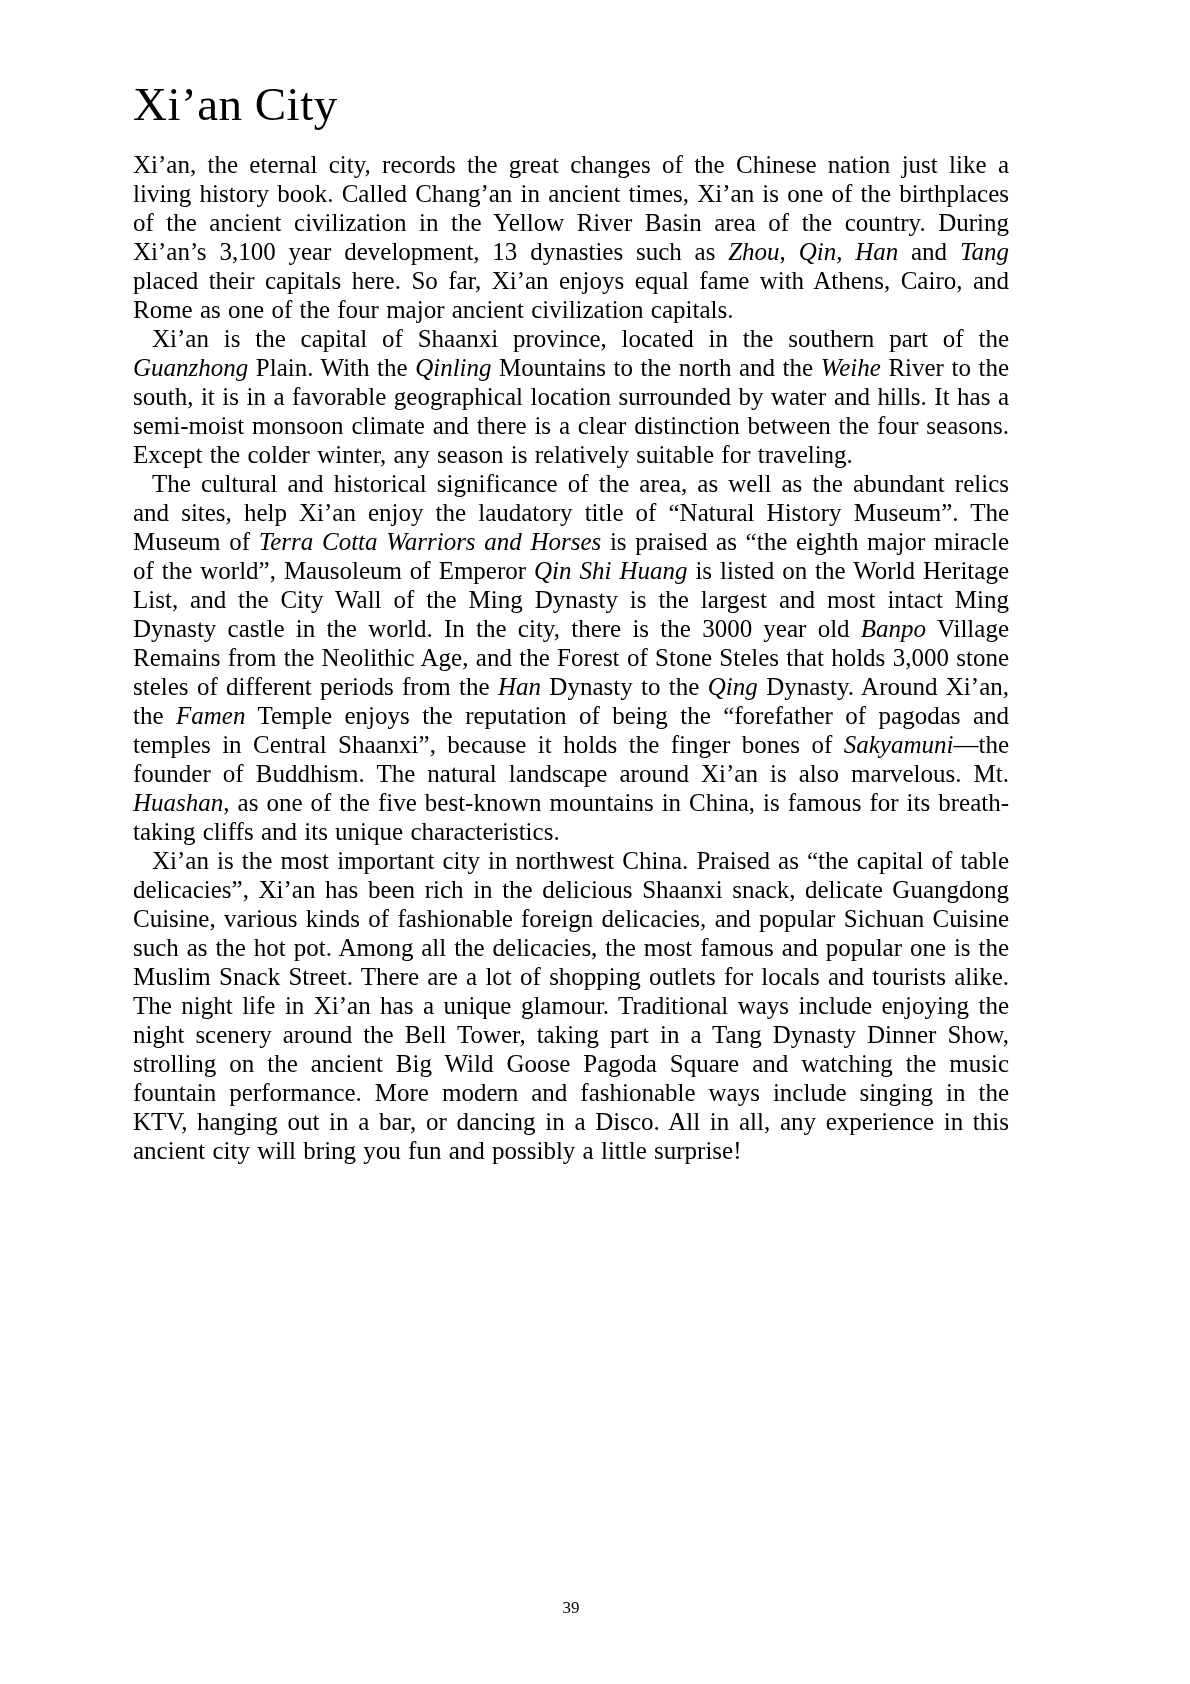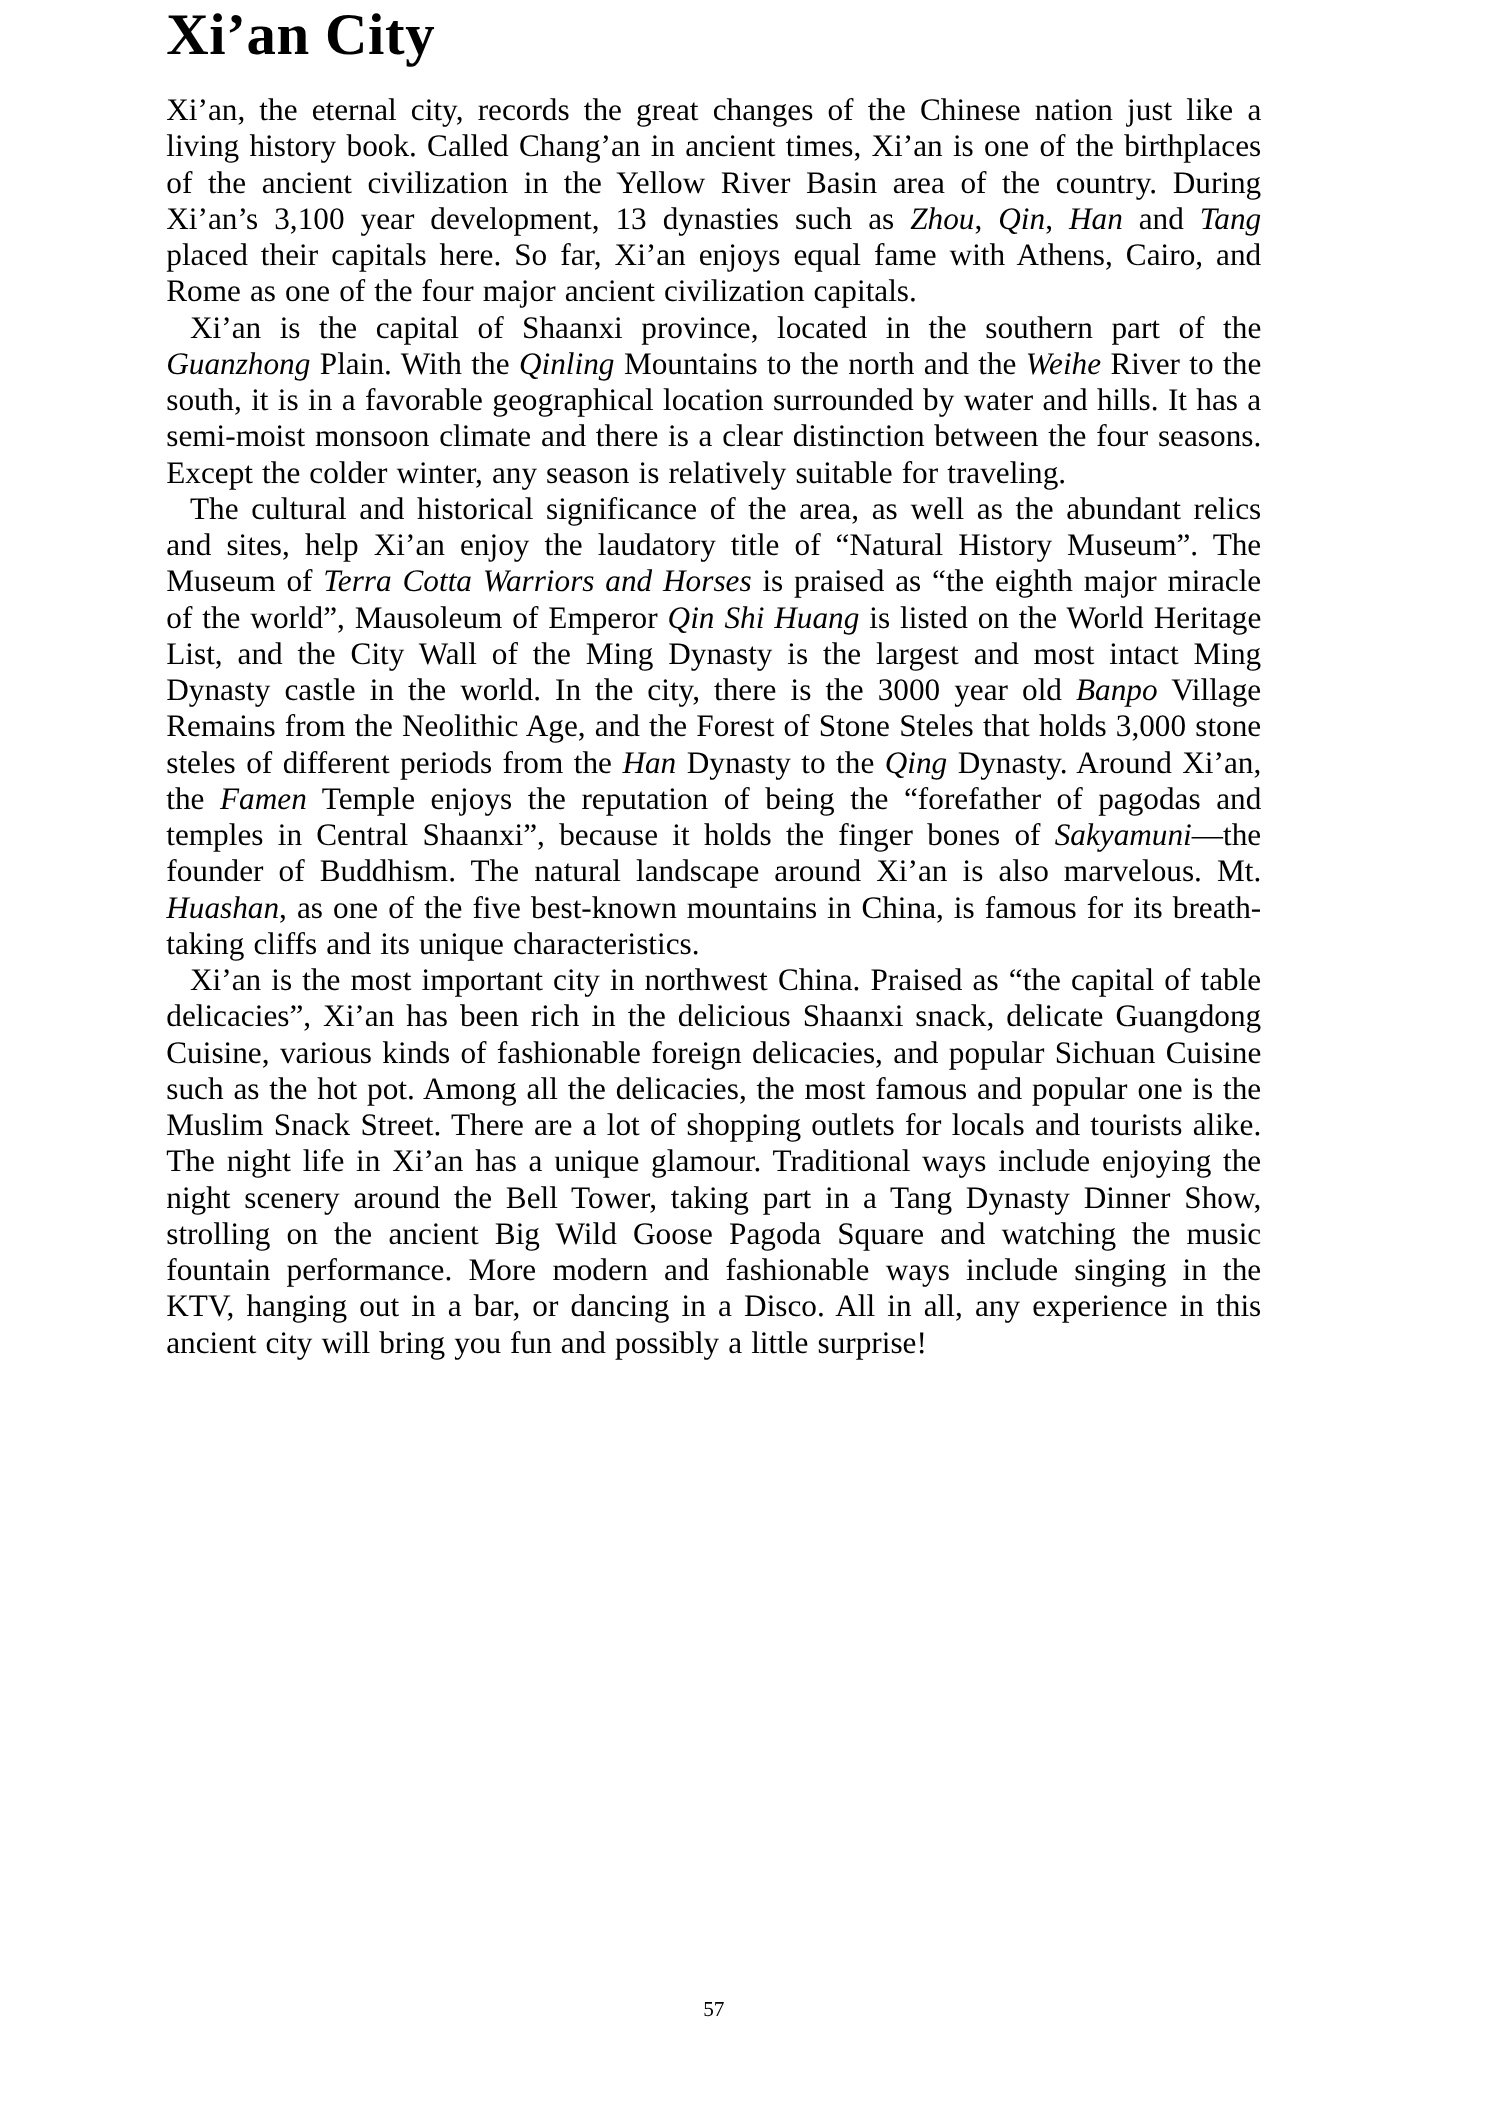--- a/index.html
+++ b/index.html
@@ -17,23 +17,24 @@
     color: #000000;
   }
   .content {
     position: absolute;
     left: 133px;
     top: 0;
     width: 876px;
   }
   .title {
     margin: 0;
+    padding-top: 76px;
     font-size: 47px;
     line-height: 1.2;
-    font-weight: bold;
+    font-weight: normal;
     letter-spacing: 0.5px;
     font-family: "Liberation Serif", "DejaVu Serif", serif;
   }
   .body-text {
     margin-top: 18px;
   }
   .para {
     margin: 0;
     font-size: 25px;
     line-height: 29px;
@@ -58,14 +59,14 @@
 <div class="page">
   <div class="content">
     <h1 class="title">Xi’an City</h1>
     <div class="body-text">
         <p class="para"><span>Xi’an, the eternal city, records the great changes of the Chinese nation just like a living history book. Called Chang’an in ancient times, Xi’an is one of the birthplaces of the ancient civilization in the Yellow River Basin area of the country. During Xi’an’s 3,100 year development, 13 dynasties such as </span><i>Zhou</i><span>, </span><i>Qin</i><span>, </span><i>Han</i><span> and </span><i>Tang</i><span> placed their capitals here. So far, Xi’an enjoys equal fame with Athens, Cairo, and Rome as one of the four major ancient civilization capitals.</span></p>
         <p class="para indent"><span>Xi’an is the capital of Shaanxi province, located in the southern part of the </span><i>Guanzhong</i><span> Plain. With the </span><i>Qinling</i><span> Mountains to the north and the </span><i>Weihe</i><span> River to the south, it is in a favorable geographical location surrounded by water and hills. It has a semi-moist monsoon climate and there is a clear distinction between the four seasons. Except the colder winter, any season is relatively suitable for traveling.</span></p>
         <p class="para indent"><span>The cultural and historical significance of the area, as well as the abundant relics and sites, help Xi’an enjoy the laudatory title of “Natural History Museum”. The Museum of </span><i>Terra Cotta Warriors and Horses</i><span> is praised as “the eighth major miracle of the world”, Mausoleum of Emperor </span><i>Qin Shi Huang</i><span> is listed on the World Heritage List, and the City Wall of the Ming Dynasty is the largest and most intact Ming Dynasty castle in the world. In the city, there is the 3000 year old </span><i>Banpo</i><span> Village Remains from the Neolithic Age, and the Forest of Stone Steles that holds 3,000 stone steles of different periods from the </span><i>Han</i><span> Dynasty to the </span><i>Qing</i><span> Dynasty. Around Xi’an, the </span><i>Famen</i><span> Temple enjoys the reputation of being the “forefather of pagodas and temples in Central Shaanxi”, because it holds the finger bones of </span><i>Sakyamuni</i><span>—the founder of Buddhism. The natural landscape around Xi’an is also marvelous. Mt. </span><i>Huashan</i><span>, as one of the five best-known mountains in China, is famous for its breath-taking cliffs and its unique characteristics.</span></p>
         <p class="para indent"><span>Xi’an is the most important city in northwest China. Praised as “the capital of table delicacies”, Xi’an has been rich in the delicious Shaanxi snack, delicate Guangdong Cuisine, various kinds of fashionable foreign delicacies, and popular Sichuan Cuisine such as the hot pot. Among all the delicacies, the most famous and popular one is the Muslim Snack Street. There are a lot of shopping outlets for locals and tourists alike. The night life in Xi’an has a unique glamour. Traditional ways include enjoying the night scenery around the Bell Tower, taking part in a Tang Dynasty Dinner Show, strolling on the ancient Big Wild Goose Pagoda Square and watching the music fountain performance. More modern and fashionable ways include singing in the KTV, hanging out in a bar, or dancing in a Disco. All in all, any experience in this ancient city will bring you fun and possibly a little surprise!</span></p>
       </div>
   </div>
-  <div class="footer">57</div>
+  <div class="footer">39</div>
 </div>
 
 </body></html>

